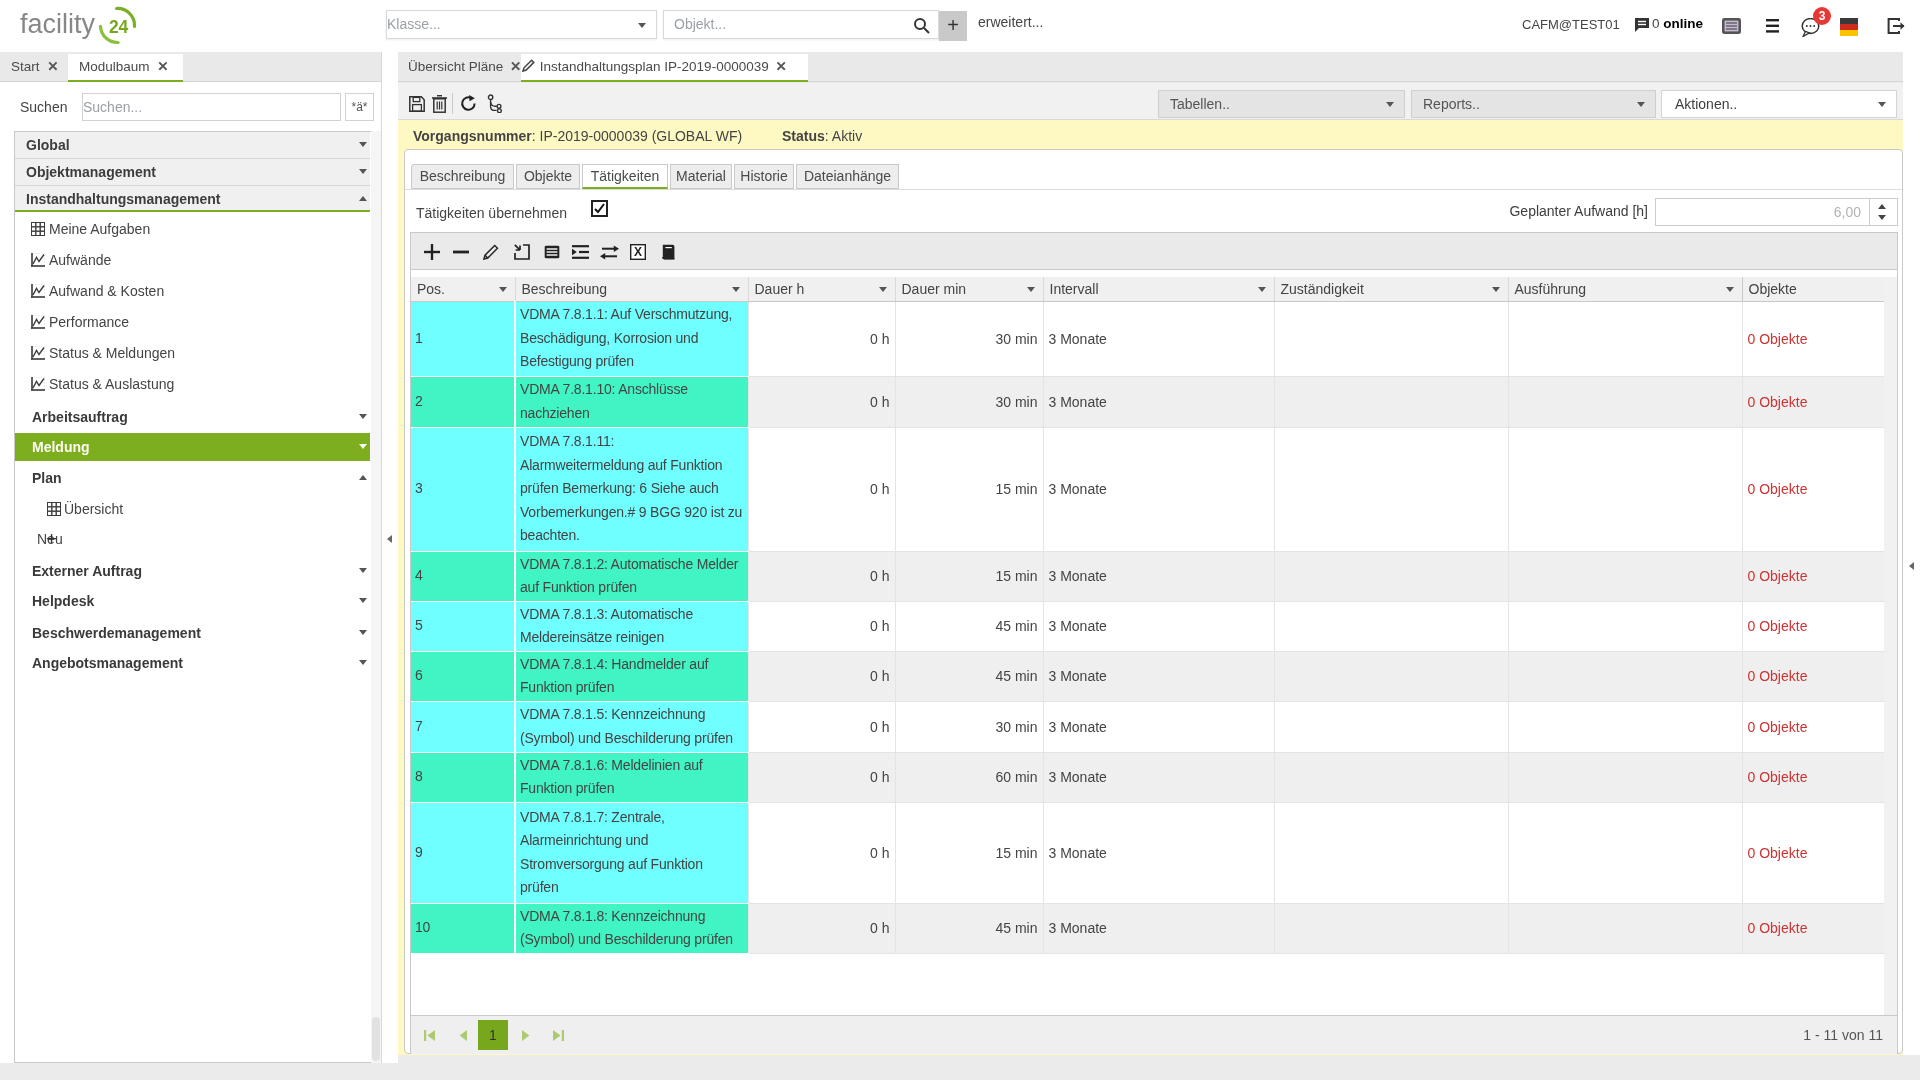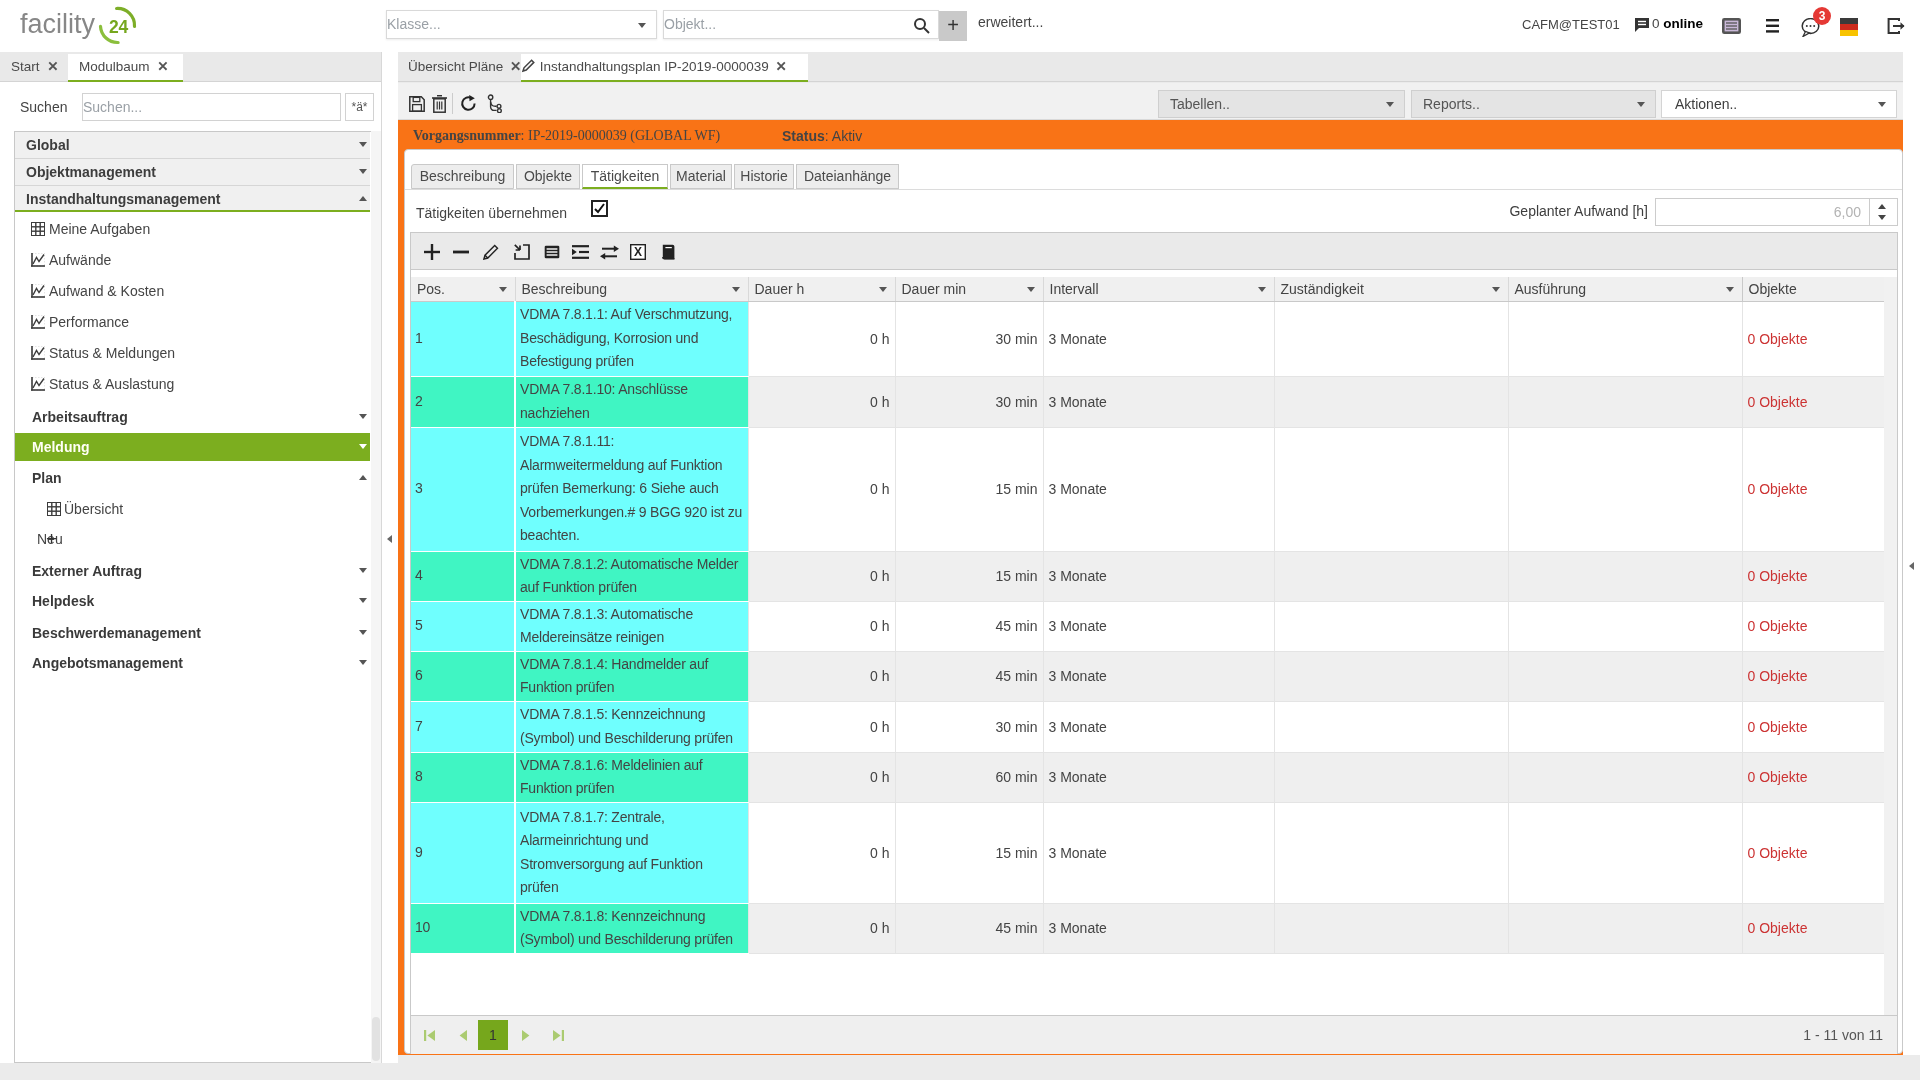--- a/index.html
+++ b/index.html
@@ -29,21 +29,21 @@
   #sidebar { position:absolute; left:0; top:82px; width:381px; height:981px; background:#fff; }
   #treepanel { position:absolute; left:14px; top:49px; width:357px; height:932px;
     border:1px solid #c8c8c8; border-right:none; background:#fff; }
   .thead { position:absolute; left:0; width:355px; height:27px; background:#f0f0f0;
     border-bottom:1px solid #d6d6d6; line-height:26px; font-weight:bold; color:#3d3d3d; }
   .thead .lbl { margin-left:11px; }
   .harrow { position:absolute; right:3px; top:10px; }
   .titem { position:absolute; left:0; width:355px; height:30px; line-height:30px; color:#444; }
   .sideicon { position:absolute; top:8px; }
   
-  #main { position:absolute; left:398px; top:83px; width:1505px; height:972px; background:#f97316; }
+  #main { position:absolute; left:398px; top:83px; width:1505px; height:972px; background:#fef9c3; }
   #mtoolbar { position:absolute; left:0; top:0; width:1505px; height:37px;
     background:#f1f1f1; border-bottom:1px solid #d9d9d9; }
   .ddgray { position:absolute; top:7px; height:28px; background:#e4e4e4;
     border:1px solid #cfcfcf; color:#555; line-height:26px; }
   .ddwhite { position:absolute; top:7px; height:28px; background:#fff;
     border:1px solid #d4d4d4; color:#3d3d3d; line-height:26px; }
   .dd-arrow { position:absolute; right:10px; top:11px; width:0; height:0;
     border-left:4.5px solid transparent; border-right:4.5px solid transparent;
     border-top:5.5px solid #555; }
   #tabpanel { position:absolute; left:6px; top:66px; width:1499px; height:905px;
@@ -86,21 +86,21 @@
     <text x="2" y="31" font-size="27" fill="#878787" font-family="Liberation Sans">facility</text>
     <text x="91" y="30.5" font-size="17.5" font-weight="bold" fill="#76a71e" letter-spacing="-0.3">24</text>
     <path d="M 98.6 6.5 A 17 17 0 0 1 116.5 24.4" fill="none" stroke="#7dae28" stroke-width="3.2" stroke-linecap="round"></path>
     <path d="M 82.5 24.4 A 17 17 0 0 0 100.1 40.5" fill="none" stroke="#8bbf3c" stroke-width="3.2" stroke-linecap="round"></path>
   </svg>
   <div class="inpt" style="left:386px; top:10px; width:271px; height:29px; line-height:27px;">
     <span class="ph" style="">Klasse...</span>
     <span class="dd-arrow" style="top:12px;"></span>
   </div>
   <div class="inpt" style="left:663px; top:10px; width:276px; height:29px; line-height:27px;">
-    <span class="ph" style="">Objekt...</span>
+    <span class="ph" style="margin-left:10px;">Objekt...</span>
     <svg class="abs" style="right:8px; top:6px;" width="17" height="17" viewBox="0 0 17 17">
       <circle cx="7" cy="7" r="5" fill="none" stroke="#333" stroke-width="2"></circle>
       <line x1="11" y1="11" x2="16" y2="16" stroke="#333" stroke-width="2"></line>
     </svg>
   </div>
   <div class="abs" style="left:939px; top:11px; width:28px; height:30px; background:#c9c9c9;
        text-align:center; line-height:28px; font-size:20px; color:#333;">+</div>
   <div class="abs" style="left:978px; top:14px; color:#454545;">erweitert...</div>
 
   <div class="abs" style="left:1522px; top:17px; color:#454545; font-size:13px;">CAFM@TEST01</div>
@@ -278,21 +278,21 @@
       <circle cx="3.6" cy="3.2" r="2.2" fill="none" stroke="#333" stroke-width="1.4"></circle>
       <path d="M3.6 5.5 v7.5 a 3.4 3.4 0 0 0 3.4 3.4 h2.6" fill="none" stroke="#333" stroke-width="1.4"></path>
       <path d="M3.6 8 a 4.8 4.8 0 0 0 4.8 4.3 h1.2" fill="none" stroke="#333" stroke-width="1.4"></path>
       <circle cx="12" cy="12.3" r="1.9" fill="none" stroke="#333" stroke-width="1.4"></circle>
       <circle cx="12.4" cy="16.8" r="1.9" fill="none" stroke="#333" stroke-width="1.4"></circle>
     </svg>
     <div class="ddgray" style="left:760px; width:247px;"><span style="margin-left:11px;">Tabellen..</span><span class="dd-arrow"></span></div>
     <div class="ddgray" style="left:1013px; width:245px;"><span style="margin-left:11px;">Reports..</span><span class="dd-arrow"></span></div>
     <div class="ddwhite" style="left:1263px; width:236px;"><span style="margin-left:13px;">Aktionen..</span><span class="dd-arrow"></span></div>
   </div>
-  <div class="abs" style="left:15px; top:45px;font-family:Liberation Serif, serif;"><span class="b">Vorgangsnummer</span>: IP-2019-0000039 (GLOBAL WF)</div>
+  <div class="abs" style="left:15px; top:45px;"><span class="b">Vorgangsnummer</span>: IP-2019-0000039 (GLOBAL WF)</div>
   <div class="abs" style="left:384px; top:45px;"><span class="b">Status</span>: Aktiv</div>
   <div id="tabpanel">
     <div class="abs" style="left:0; top:38.5px; width:1497px; border-bottom:1px solid #dcdcdc;"></div>
     <div class="itab first" style="left:6px; width:103px;">Beschreibung</div>
     <div class="itab" style="left:111px; width:64px;">Objekte</div>
     <div class="itab active" style="left:177px; width:86px;">Tätigkeiten</div>
     <div class="itab" style="left:265px; width:62px;">Material</div>
     <div class="itab" style="left:329px; width:60px;">Historie</div>
     <div class="itab" style="left:391px; width:103px;">Dateianhänge</div>
 

